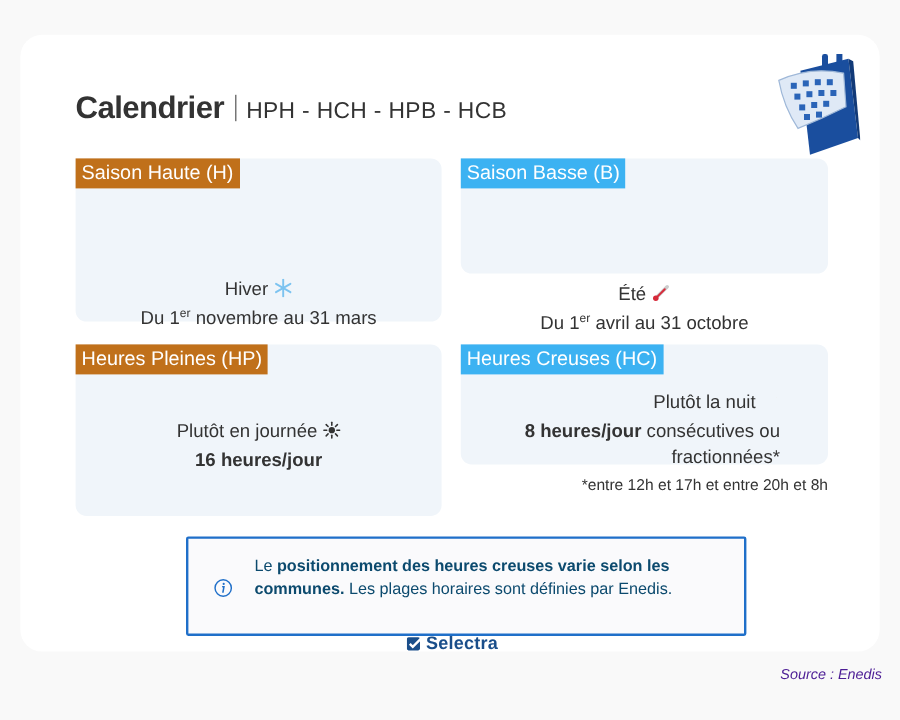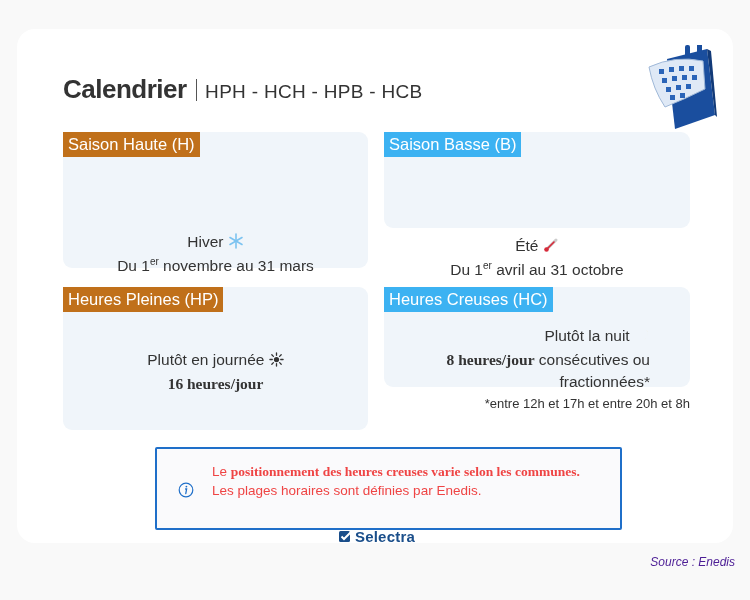--- a/index.html
+++ b/index.html
@@ -10,25 +10,25 @@
   .title-sep { display: inline-block; width: 1.5px; height: 22px; background: #555; margin: 0 8px 0 9px; transform: translateY(3px); }
   .title-sub { font-size: 19px; color: #333; letter-spacing: 0.3px; }
   .cal-icon { position: absolute; left: 645px; top: 45px; width: 72px; height: 86px; }
   .box { position: absolute; background: #f0f5fa; border-radius: 9px; }
   .tag { position: absolute; left: 0; top: 0; padding: 2px 5px 3px 5px; color: #fff; font-weight: 400; font-size: 16.5px; line-height: 20px; white-space: nowrap; }
   .tag.orange { background: #c0701a; }
   .tag.blue { background: #3cb2f2; }
   .box-body { position: absolute; left: 0; right: 0; text-align: center; font-size: 15.5px; color: #333; line-height: 22px; }
   .box-body sup { font-size: 10px; vertical-align: 6px; line-height: 0; }
   .small { font-size: 13px; line-height: 18px; }
-  b { font-weight: 700; font-family: Liberation Serif, serif; }
+  b { font-weight: 700; }
   .emoji { display: inline-block; vertical-align: -2px; }
   .info { position: absolute; left: 155px; top: 447px; width: 467px; height: 83px; border: 2px solid #1f6fc9; background: #fafafc; border-radius: 2px; }
   .info-icon { position: absolute; left: 21px; top: 33px; width: 16px; height: 16px; }
-  .info-text { position: absolute; left: 55px; top: 13px; width: 390px; font-size: 13.5px; line-height: 19px; color: #ef4444; }
+  .info-text { position: absolute; left: 55px; top: 13px; width: 390px; font-size: 13.5px; line-height: 19px; color: #0c4a6e; }
   .logo { position: absolute; left: 339px; top: 528px; display: flex; align-items: center; gap: 3px; }
   .logo-text { font-size: 15px; font-weight: 700; color: #1a4e8a; letter-spacing: 0.2px; }
   .source { position: absolute; right: 15px; top: 555px; font-size: 12px; font-style: italic; color: #4c1d95; }
 </style>
 </head>
 <body>
 
 <div class="card"></div>
 
 <div class="title">

